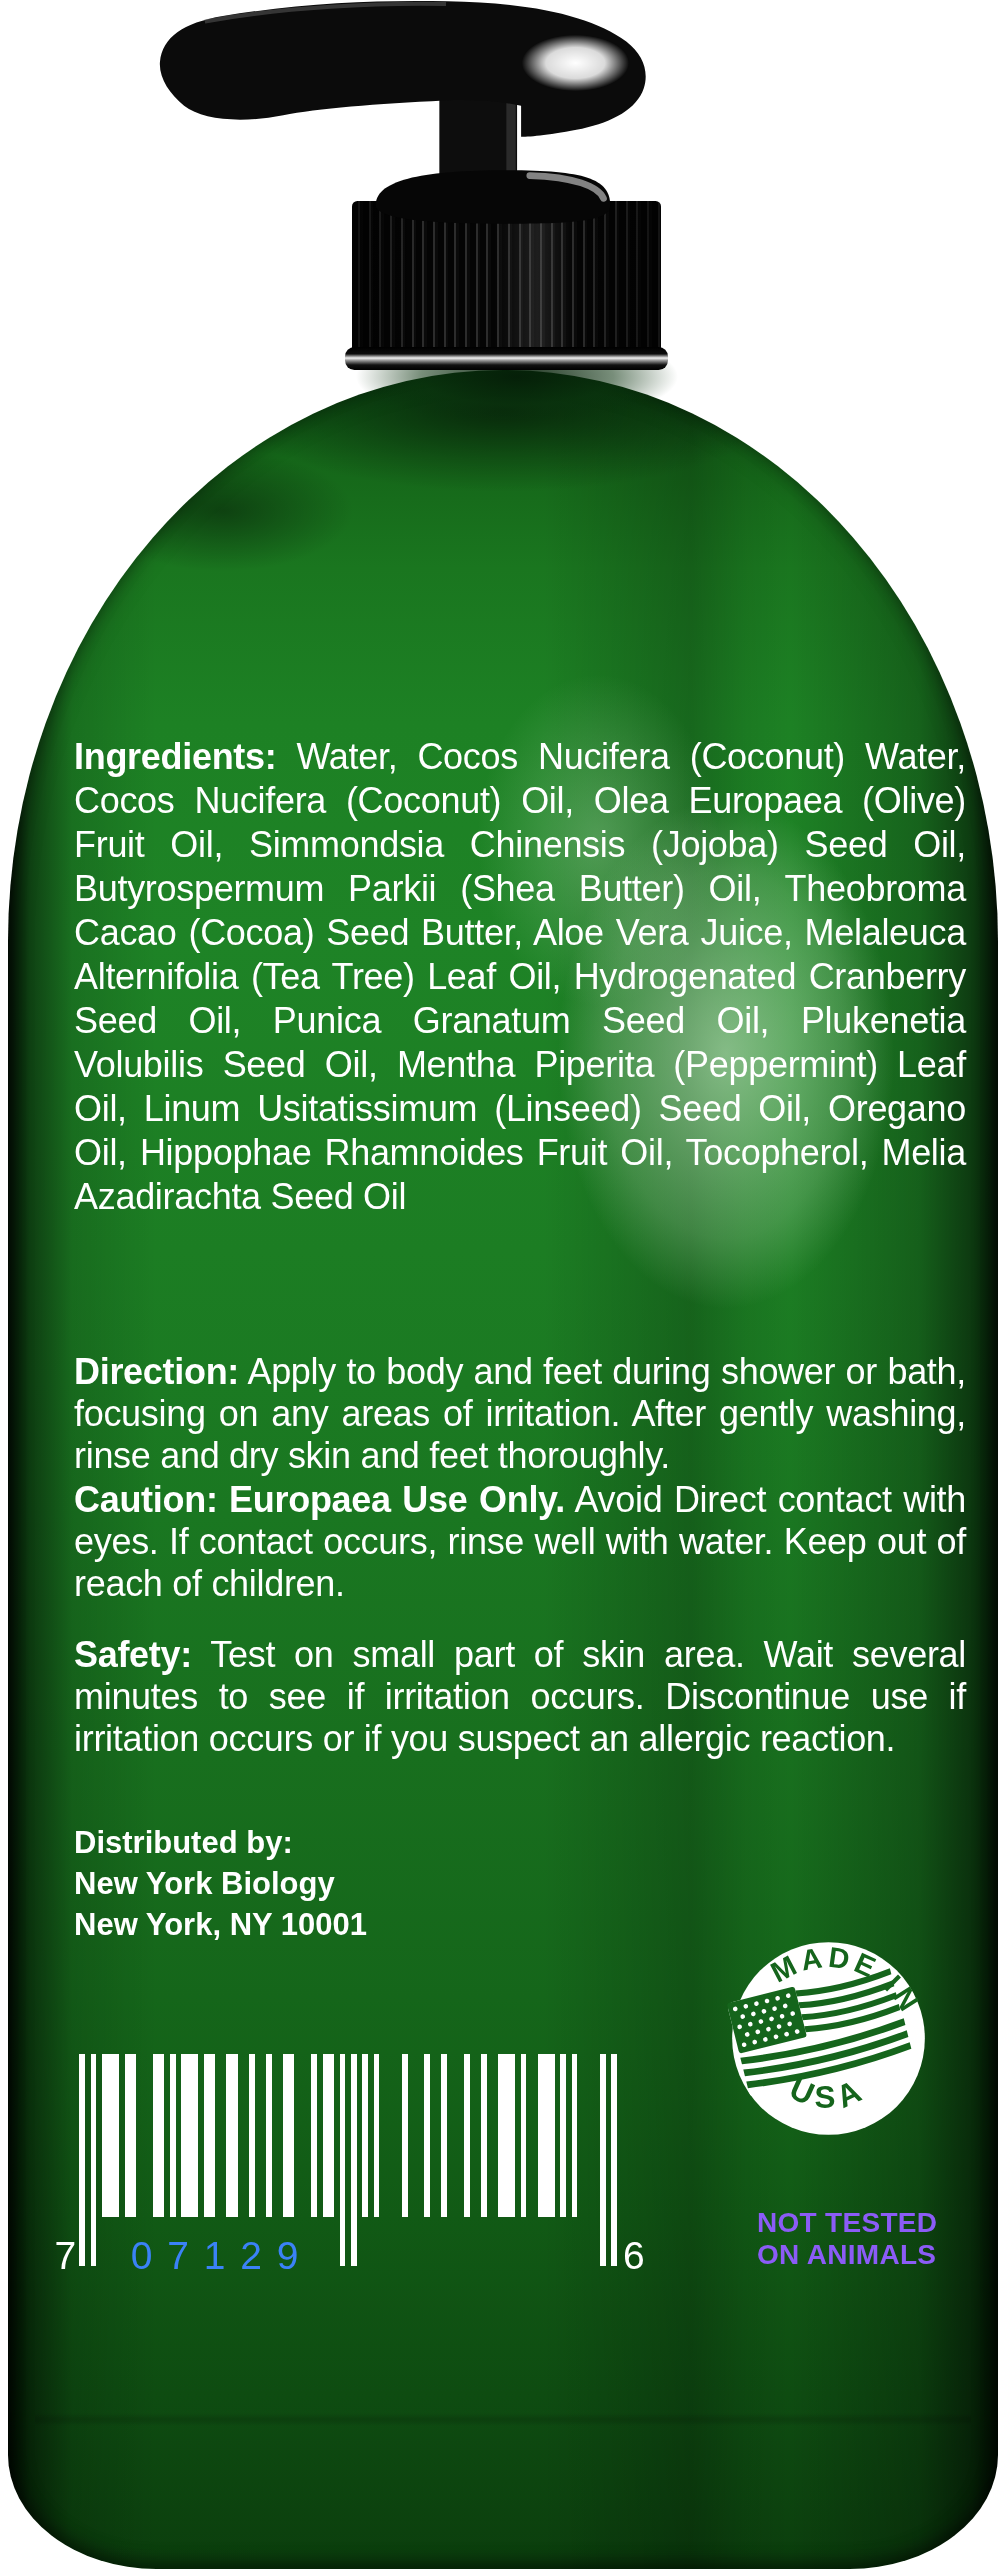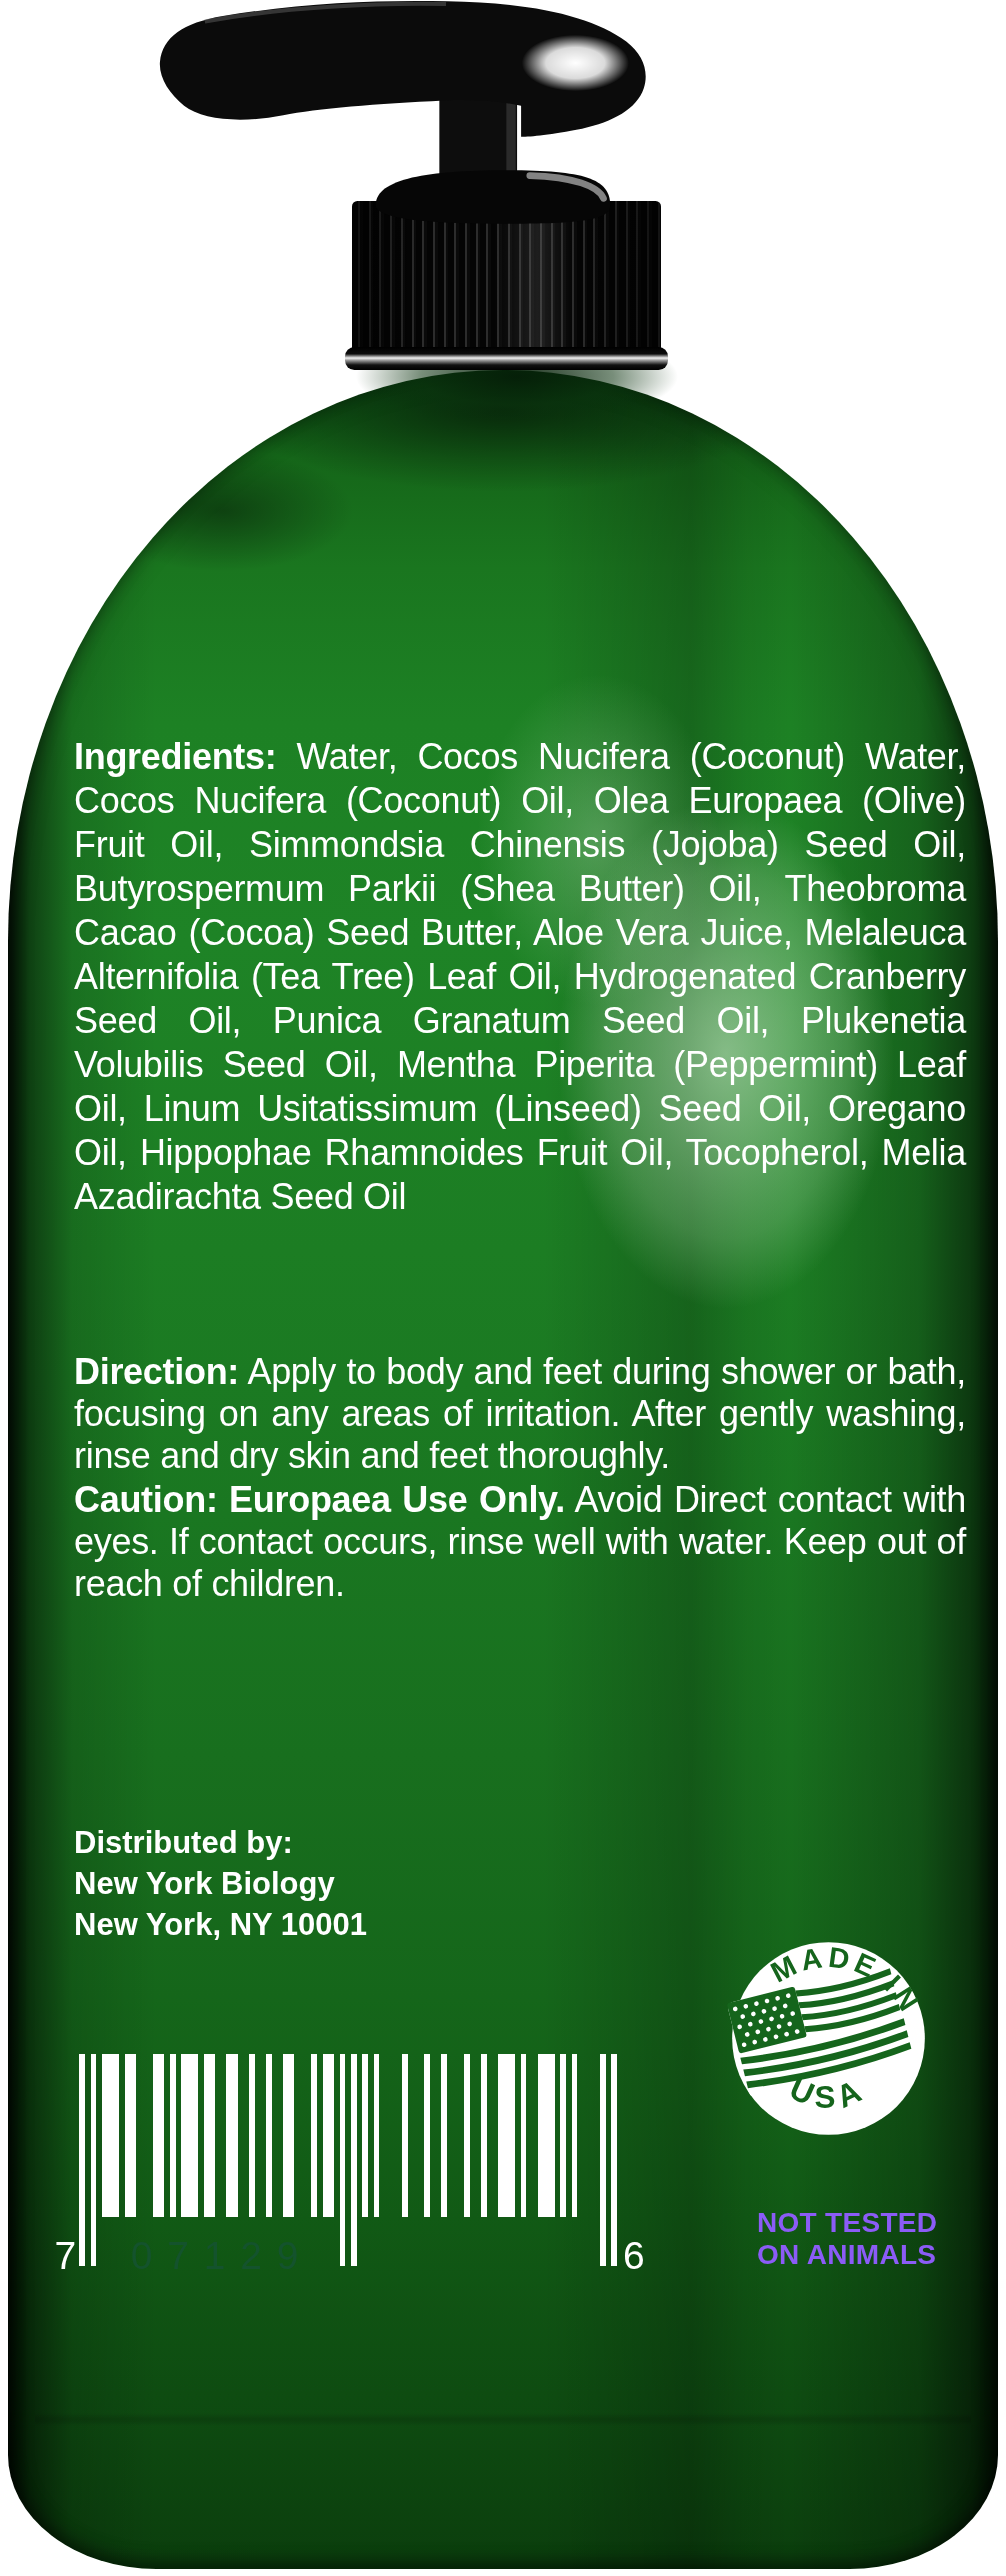--- a/index.html
+++ b/index.html
@@ -64,21 +64,21 @@
 
   
   .stamp{position:absolute;left:726px;top:1936px;width:205px;height:205px;}
   .stamp .green{fill:var(--stamp-green);}
   .stamp text{font-family:"Liberation Sans","DejaVu Sans",sans-serif;font-weight:700;}
 
   
   .barcode{position:absolute;left:72px;top:2054px;width:590px;height:241px;}
   .barcode svg{position:absolute;left:0;top:0;}
   .bc-digit{position:absolute;top:180px;color:#fff;font-size:39px;font-weight:400;}
-  .bc-group{position:absolute;top:180px;color:#14532d;font-size:39px;text-align:center;
+  .bc-group{position:absolute;top:180px;color:#3b82f6;font-size:39px;text-align:center;
     letter-spacing:14.8px;text-indent:14.8px;}
 </style>
 </head>
 <body>
 
 <div class="stage">
 
   <div class="bottle">
     <div class="liquid-line"></div>
   </div>
@@ -118,20 +118,21 @@
       C 630 334 560 326 560 306 Z"></path>
     <path d="M 790 262 C 856 264 892 278 900 296" stroke="rgba(255,255,255,.5)" stroke-width="10" stroke-linecap="round" fill="none"></path>
   </svg>
 
   <p class="label-block para" id="ingredients"><b>Ingredients:</b> <span>Water, Cocos Nucifera (Coconut) Water, Cocos Nucifera (Coconut) Oil, Olea Europaea (Olive) Fruit Oil, Simmondsia Chinensis (Jojoba) Seed Oil, Butyrospermum Parkii (Shea Butter) Oil, Theobroma Cacao (Cocoa) Seed Butter, Aloe Vera Juice, Melaleuca Alternifolia (Tea Tree) Leaf Oil, Hydrogenated Cranberry Seed Oil, Punica Granatum Seed Oil, Plukenetia Volubilis Seed Oil, Mentha Piperita (Peppermint) Leaf Oil, Linum Usitatissimum (Linseed) Seed Oil, Oregano Oil, Hippophae Rhamnoides Fruit Oil, Tocopherol, Melia Azadirachta Seed Oil</span></p>
 
   <p class="label-block para" id="direction"><b>Direction:</b> <span>Apply to body and feet during shower or bath, focusing on any areas of irritation. After gently washing, rinse and dry skin and feet thoroughly.</span></p>
 
   <p class="label-block para" id="caution"><b>Caution: Europaea Use Only.</b> <span>Avoid Direct contact with eyes. If contact occurs, rinse well with water. Keep out of reach of children.</span></p>
 
+  <p class="label-block para" id="safety"><b>Safety:</b> <span>Test on small part of skin area. Wait several minutes to see if irritation occurs. Discontinue use if irritation occurs or if you suspect an allergic reaction.</span></p>
 
   <div class="distributor">
     <div>Distributed by:</div>
     <div>New York Biology</div>
     <div>New York, NY 10001</div>
   </div>
 
   <svg class="stamp" viewBox="0 0 300 300">
     <defs>
       <path id="arcTop" d="M 28 168 A 122 122 0 0 1 272 168" fill="none"></path>

